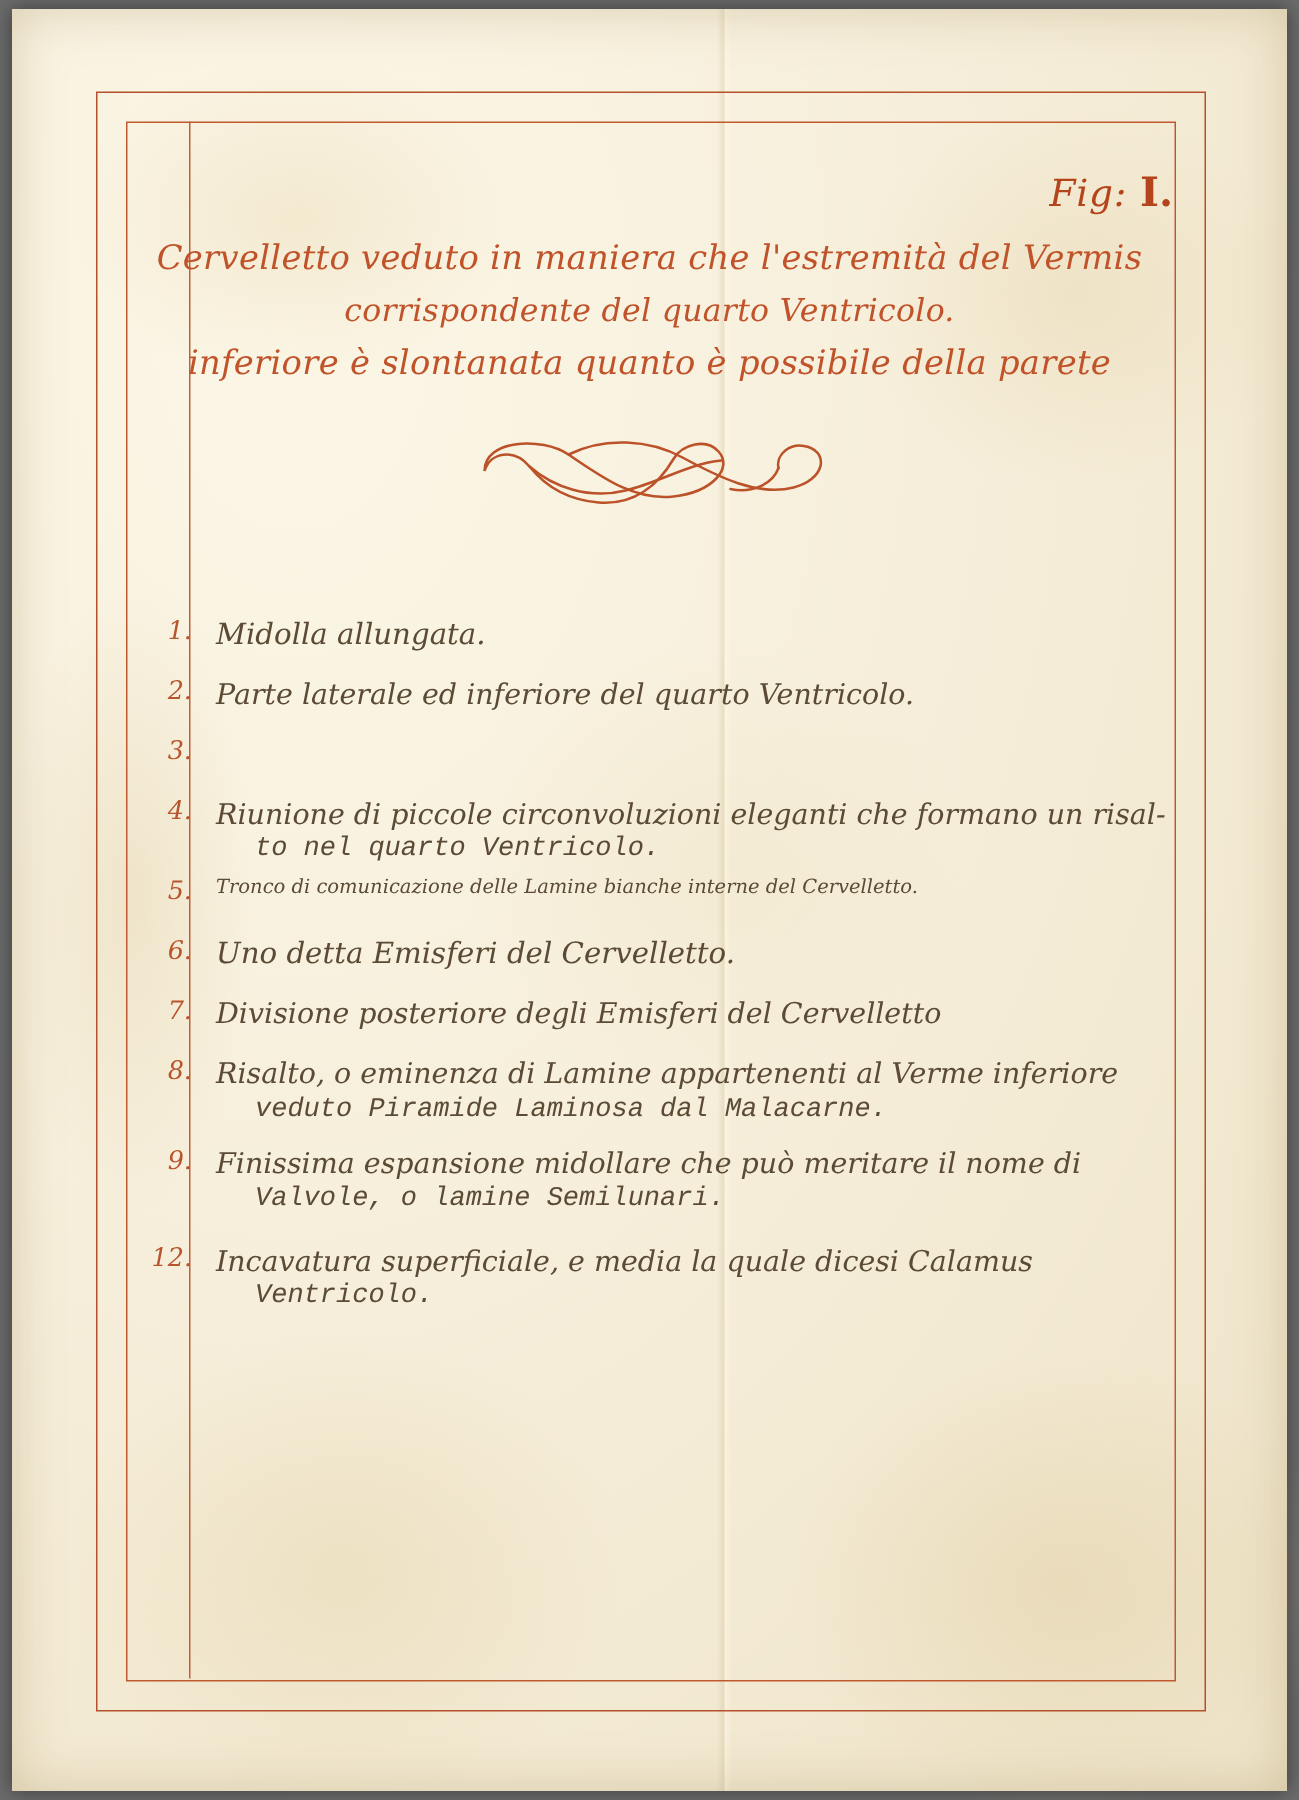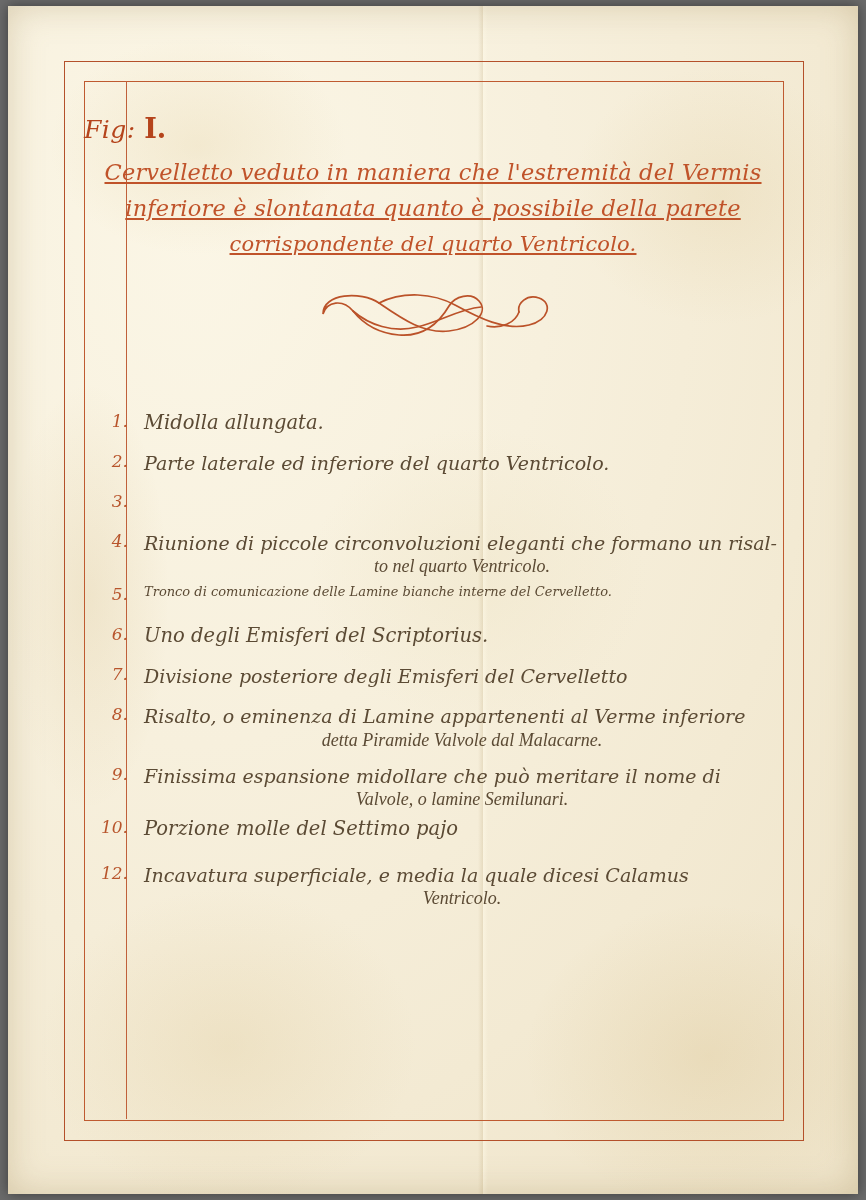--- a/index.html
+++ b/index.html
@@ -75,21 +75,21 @@
   }
 
   
   .content {
     position: absolute;
     left: 76px; top: 75px;
     width: 698px; height: 1038px;
   }
 
   .fig-line {
-    text-align: left;
+    text-align: right;
     margin-top: 32px;
     color: #b5441c;
     font-family: "DejaVu Serif", serif;
     font-style: italic;
     font-size: 25px;
     letter-spacing: 0.5px;
   }
   .fig-line .fig-num {
     font-style: normal;
     font-weight: bold;
@@ -103,21 +103,20 @@
     color: #c0532a;
     font-family: "DejaVu Serif", serif;
     font-style: italic;
     font-size: 22.5px;
     line-height: 1.62;
     letter-spacing: 0.2px;
   }
   .title-block .tl {
     display: block;
     white-space: nowrap;
-    text-decoration: underline;
   }
   .title-block .tl-3 { font-size: 21px; }
 
   
   .flourish {
     margin-top: 18px;
     text-align: center;
     height: 70px;
   }
 
@@ -149,23 +148,22 @@
     font-family: "DejaVu Serif", serif;
     font-style: italic;
     font-size: 19.5px;
     line-height: 1.28;
     white-space: nowrap;
   }
   .txt.small { font-size: 19px; }
   .txt.smaller { font-size: 13px; }
   .cont {
     margin-left: 86px;
-    text-align: center;
     color: #5b4a34;
-    font-family: Liberation Serif, serif;
+    font-family: Liberation Mono, monospace;
     font-style: italic;
     font-size: 19.5px;
     line-height: 1.28;
     padding-right: 28px;
     white-space: nowrap;
   }
   .cont.small { font-size: 18px; }
   .spacer-sm { height: 6px; }
   .spacer-md { height: 12px; }
 </style>
@@ -188,22 +186,22 @@
 
   <div class="content">
 
     <div class="fig-line">
       <span>Fig:</span>
       <span class="fig-num">I.</span>
     </div>
 
     <div class="title-block">
       <span class="tl">Cervelletto veduto in maniera che l'estremità del Vermis</span>
+      <span class="tl tl-3">corrispondente del quarto Ventricolo.</span>
       <span class="tl">inferiore è slontanata quanto è possibile della parete</span>
-      <span class="tl tl-3">corrispondente del quarto Ventricolo.</span>
     </div>
 
     <div class="flourish">
       <svg width="300" height="70" viewBox="0 0 300 70" aria-hidden="true">
         <g fill="none" stroke="#bb5229" stroke-width="1.7" stroke-linecap="round">
           <path d="M40,35 C40,14 78,12 96,24 C118,39 140,55 166,52 C192,49 206,33 196,22 C188,13 172,17 166,27 C156,44 140,58 116,56 C92,54 78,42 70,32 C60,20 44,22 40,35 Z"></path>
           <path d="M96,24 C120,12 150,14 172,26 C196,39 222,52 246,46 C266,41 270,24 256,19 C244,15 234,24 236,33"></path>
           <path d="M70,32 C86,46 110,54 134,48 C156,43 176,30 198,28"></path>
           <path d="M236,33 C232,44 218,50 204,47"></path>
         </g>
@@ -237,48 +235,44 @@
       <div class="spacer-sm"></div>
 
       <div class="row">
         <div class="num">5.</div>
         <div class="txt smaller">Tronco di comunicazione delle Lamine bianche interne del Cervelletto.</div>
       </div>
       <div class="spacer-sm"></div>
 
       <div class="row">
         <div class="num">6.</div>
-        <div class="txt">Uno degli Emisferi del Scriptorius.</div>
+        <div class="txt">Uno detta Emisferi del Cervelletto.</div>
       </div>
       <div class="spacer-sm"></div>
 
       <div class="row">
         <div class="num">7.</div>
         <div class="txt small">Divisione posteriore degli Emisferi del Cervelletto</div>
       </div>
       <div class="spacer-sm"></div>
 
       <div class="row">
         <div class="num">8.</div>
         <div class="txt small">Risalto, o eminenza di Lamine appartenenti al Verme inferiore</div>
-        <div class="cont small">detta Piramide Valvole dal Malacarne.</div>
+        <div class="cont small">veduto Piramide Laminosa dal Malacarne.</div>
       </div>
       <div class="spacer-md"></div>
 
       <div class="row">
         <div class="num">9.</div>
         <div class="txt small">Finissima espansione midollare che può meritare il nome di</div>
         <div class="cont small">Valvole, o lamine Semilunari.</div>
       </div>
       <div class="spacer-sm"></div>
 
-      <div class="row">
-        <div class="num">10.</div>
-        <div class="txt">Porzione molle del Settimo pajo</div>
-      </div>
       <div class="spacer-sm"></div>
 
       <div class="spacer-sm"></div>
 
       <div class="row">
         <div class="num">12.</div>
         <div class="txt small">Incavatura superficiale, e media la quale dicesi Calamus</div>
         <div class="cont small">Ventricolo.</div>
       </div>
 

